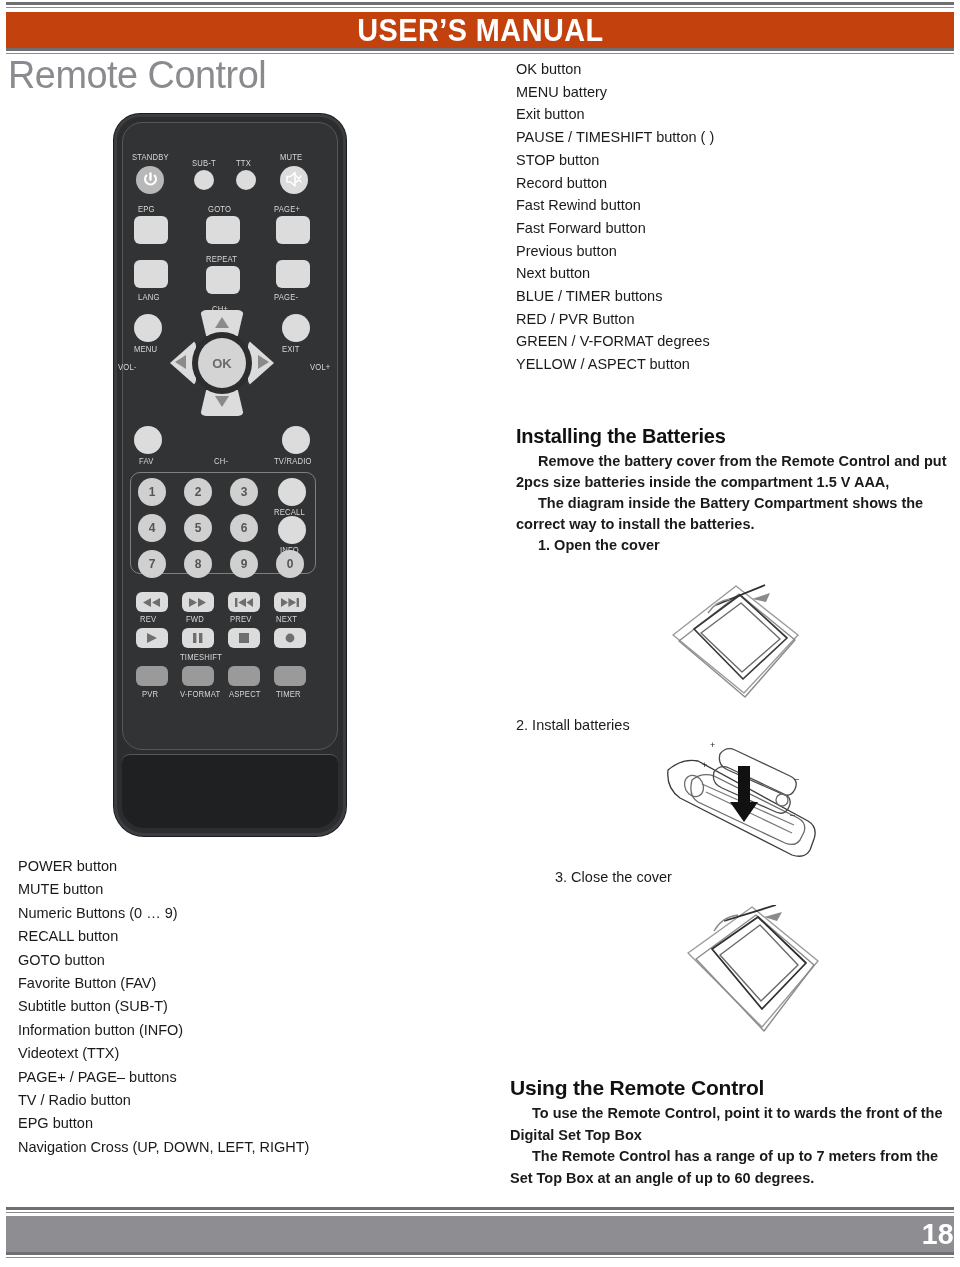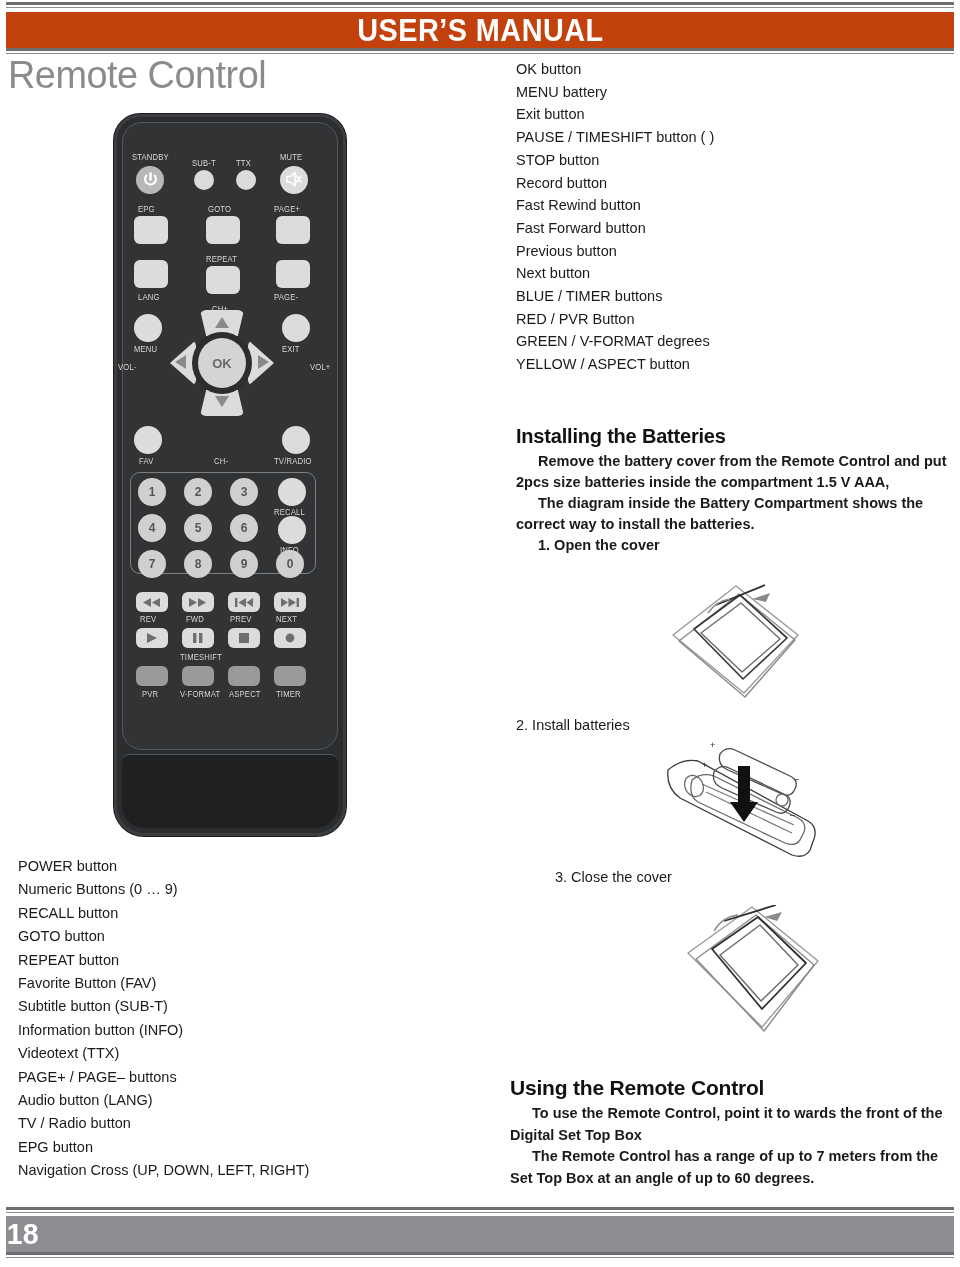--- a/index.html
+++ b/index.html
@@ -118,21 +118,21 @@
   .col-left-bottom li { font-size:14.5px; line-height:23.4px; }
 
   .sec-using { position:absolute; left:510px; top:1076px; width:440px; }
   .sec-using h2 { font-size:21px; }
   .sec-using p { font-size:14.5px; line-height:21.5px; }
 
   
   .footer-rules-top { position:absolute; left:6px; top:1207px; width:948px; }
   .footer-bar {
     position:absolute; left:6px; top:1216px; width:948px; height:36px;
-    background:#8e8e92; display:flex; align-items:center; justify-content:flex-start;
+    background:#8e8e92; display:flex; align-items:center; justify-content:flex-end;
   }
   .footer-bar .pageno {
     color:#ffffff; font-size:30px; font-weight:bold; line-height:1;
     transform: scaleX(0.95);
   }
   .footer-rules-bot { position:absolute; left:6px; top:1252px; width:948px; }
 
   
   .diagram { position:absolute; }
   .diagram svg { display:block; }
@@ -360,30 +360,29 @@
         <text x="136" y="56">–</text>
           <text x="132" y="92">–</text>
       </g>
       <path d="M80 40 L92 40 L92 76 L100 76 L86 96 L72 76 L80 76 Z" fill="#111"></path>
     </svg>
   </div>
 
   <div class="col-left-bottom">
     <ul class="plainlist">
       <li>POWER button</li>
+      <li>MUTE button</li>
       <li>Numeric Buttons (0 … 9)</li>
       <li>RECALL button</li>
       <li>GOTO button</li>
-      <li>REPEAT button</li>
       <li>Favorite Button (FAV)</li>
       <li>Subtitle button (SUB-T)</li>
       <li>Information button (INFO)</li>
       <li>Videotext (TTX)</li>
       <li>PAGE+ / PAGE– buttons</li>
-      <li>Audio button (LANG)</li>
       <li>TV / Radio button</li>
       <li>EPG button</li>
       <li>Navigation Cross (UP, DOWN, LEFT, RIGHT)</li>
     </ul>
   </div>
 
   <div class="step-label" style="left:555px; top:869px;">3. Close the cover</div>
 
   <div class="diagram" style="left:680px; top:905px;">
     <svg width="200" height="150" viewBox="0 0 200 150">

